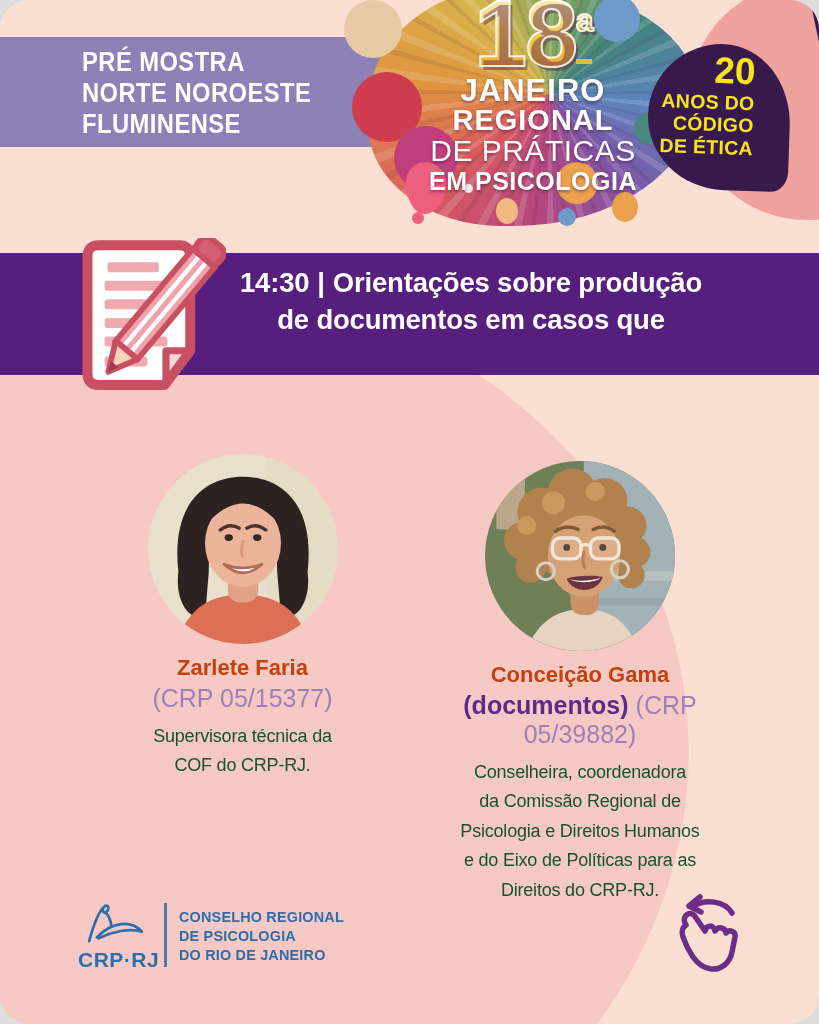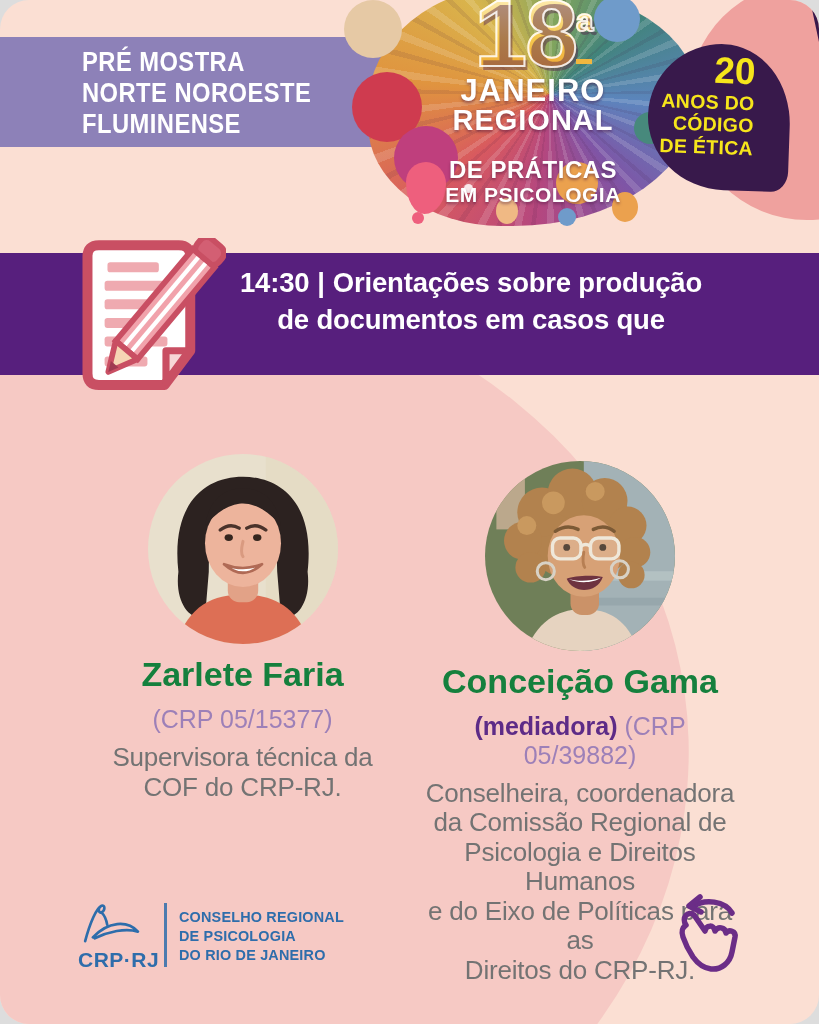--- a/index.html
+++ b/index.html
@@ -67,23 +67,23 @@
     -webkit-background-clip:text;background-clip:text;color:transparent;
     -webkit-text-stroke:2px rgba(255,255,255,.85);
     text-shadow:3px 4px 0 rgba(82,31,76,.45);
     display:inline-block;margin-top:4px;
   }
   .edition .ord{font-size:.5em;vertical-align:18px;border-bottom:5px solid #f0b73f;padding-bottom:1px;}
   .lg1{font-size:31px;font-weight:800;letter-spacing:1px;line-height:1.0;margin-top:-2px;
        text-shadow:0 2px 3px rgba(70,20,60,.5);}
   .lg2{font-size:29px;font-weight:800;letter-spacing:1px;line-height:1.0;margin-top:0;
        text-shadow:0 2px 3px rgba(70,20,60,.5);}
-  .lg3{font-size:24px;font-weight:700;letter-spacing:.5px;line-height:1.05;margin-top:22px;
+  .lg3{font-size:30px;font-weight:400;letter-spacing:.5px;line-height:1.05;margin-top:0;
        text-shadow:0 2px 3px rgba(70,20,60,.5);}
-  .lg4{font-size:21px;font-weight:700;letter-spacing:.5px;line-height:1.05;margin-top:1px;
+  .lg4{font-size:25px;font-weight:700;letter-spacing:.5px;line-height:1.05;margin-top:1px;
        text-shadow:0 2px 3px rgba(70,20,60,.5);}
   
   .badge{
     position:absolute;left:648px;top:44px;width:142px;height:146px;z-index:5;
     background:#38194b;transform:rotate(2deg);
     border-radius:52% 48% 12% 55% / 50% 55% 14% 50%;
     color:#f6e51b;text-align:right;box-sizing:border-box;padding:8px 36px 0 0;
   }
   .badge .num{font-size:37px;font-weight:800;line-height:1.05;}
   .badge .bl{font-size:19.5px;font-weight:800;line-height:22.5px;letter-spacing:.3px;}
@@ -99,30 +99,30 @@
   }
   .session-text .divider{margin:0 8px;}
   
   .speaker{position:absolute;text-align:center;z-index:7;}
   .speaker.left{left:90px;top:454px;width:305px;}
   .speaker.right{left:420px;top:461px;width:320px;}
   .photo{
     width:190px;height:190px;border-radius:50%;overflow:hidden;margin:0 auto;
   }
   .photo svg{display:block;width:100%;height:100%;}
-  .sp-name{font-size:34px;font-weight:700;color:#15803d;margin:12px 0 12px;line-height:1.1;}
+  .sp-name{font-size:22px;font-weight:700;color:#c2410c;margin:12px 0 4px;line-height:1.1;}
   .sp-meta{font-size:25px;color:#9d80b8;margin-top:3px;line-height:1.15;}
   .sp-meta .tag{color:#5d2b87;font-weight:700;margin-right:7px;}
-  .sp-role{font-size:26px;line-height:29.5px;color:#737373;margin-top:9px;letter-spacing:-.2px;}
+  .sp-role{font-size:18px;line-height:29.5px;color:#14532d;margin-top:9px;letter-spacing:-.2px;}
   
   .footer-logo{
     position:absolute;left:78px;top:898px;z-index:7;display:flex;align-items:center;
     color:#2e6dab;
   }
-  .mark-col{width:78px;}
+  .mark-col{width:78px;text-align:center;}
   .acronym{font-size:21px;font-weight:800;letter-spacing:.5px;margin-top:-2px;}
   .v-divider{width:2.5px;height:64px;background:#2e6dab;opacity:.85;margin:0 12px 0 8px;}
   .org-lines .line{
     font-size:15.5px;line-height:19px;font-weight:700;letter-spacing:.2px;
     transform:scaleX(.93);transform-origin:left center;white-space:nowrap;
   }
   .swipe-hand{position:absolute;left:668px;top:893px;width:84px;height:92px;z-index:7;}
 </style>
 </head>
 <body>
@@ -253,21 +253,21 @@
         <rect x="55.5" y="40.5" width="15" height="11" rx="4" fill="rgba(255,255,255,.14)" stroke="#efe8da" stroke-width="1.8"></rect>
         <path d="M50.5 45 Q53 43 55.5 45" stroke="#efe8da" stroke-width="1.8" fill="none"></path>
         <path d="M52 48 Q51 54 52.5 56" stroke="#b77f53" stroke-width="1.5" fill="none" stroke-linecap="round"></path>
         <path d="M43 62 C47 60 58 60 62 61 C59 70 46 70 43 62 Z" fill="#6e3340"></path>
         <path d="M44 62 C48 64.5 57 64.5 61 61.5 C55 63.5 48 63.5 44 62 Z" fill="#ffffff"></path>
         <circle cx="32" cy="58" r="4.5" fill="none" stroke="#d8d2c6" stroke-width="1.6"></circle>
         <circle cx="71" cy="57" r="4.5" fill="none" stroke="#d8d2c6" stroke-width="1.6"></circle>
       </svg>
     </div>
     <h2 class="sp-name">Conceição Gama</h2>
-    <div class="sp-meta"><span class="tag">(mediadora)</span><span>(CRP 05/39882)</span></div>
+    <div class="sp-meta"><span class="tag">(documentos)</span><span>(CRP 05/39882)</span></div>
     <div class="sp-role">
       <div>Conselheira, coordenadora</div>
       <div>da Comissão Regional de</div>
       <div>Psicologia e Direitos Humanos</div>
       <div>e do Eixo de Políticas para as</div>
       <div>Direitos do CRP-RJ.</div>
     </div>
   </div>
 
   <div class="footer-logo">

